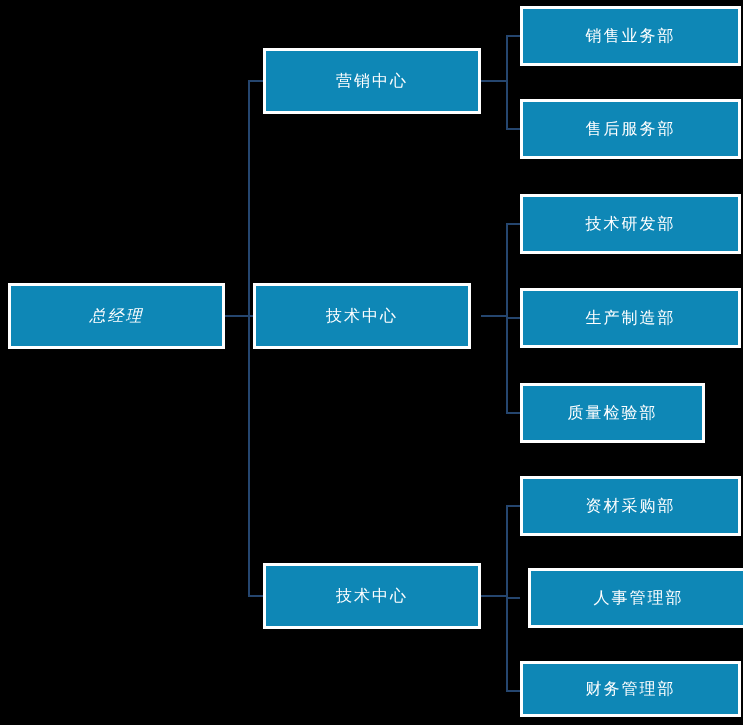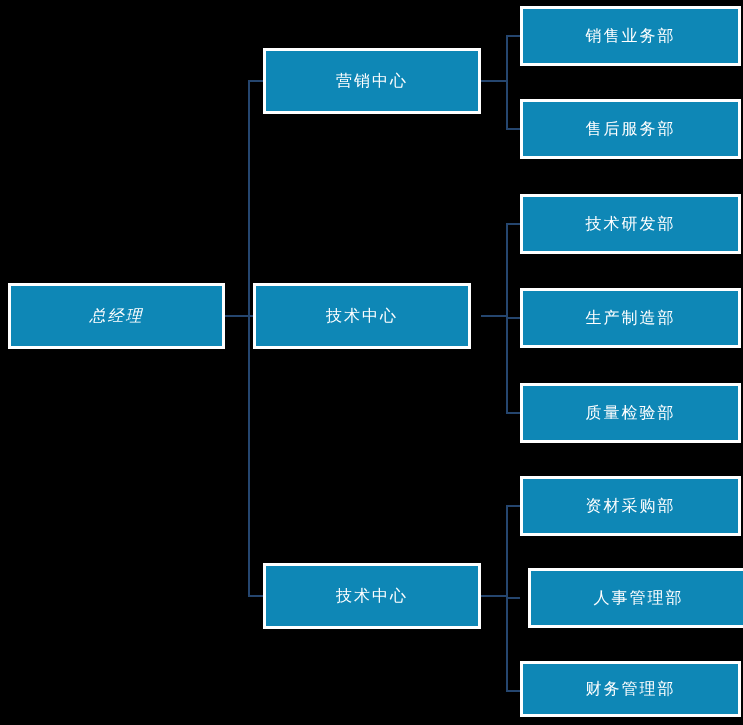--- a/index.html
+++ b/index.html
@@ -89,21 +89,21 @@
   </div>
   <div class="node" style="left:520px; top:99px; width:221px; height:60px;">
     <span>售后服务部</span>
   </div>
   <div class="node" style="left:520px; top:194px; width:221px; height:60px;text-align:right;">
     <span>技术研发部</span>
   </div>
   <div class="node" style="left:520px; top:288px; width:221px; height:60px;justify-content:center;">
     <span>生产制造部</span>
   </div>
-  <div class="node" style="left:520px; top:383px; width:221px; height:60px;">
+  <div class="node" style="left:520px; top:383px; width:185px; height:60px;">
     <span>质量检验部</span>
   </div>
   <div class="node" style="left:520px; top:476px; width:221px; height:60px;">
     <span>资材采购部</span>
   </div>
   <div class="node" style="left:528px; top:568px; width:221px; height:60px;">
     <span>人事管理部</span>
   </div>
   <div class="node" style="left:520px; top:661px; width:221px; height:56px;">
     <span>财务管理部</span>

